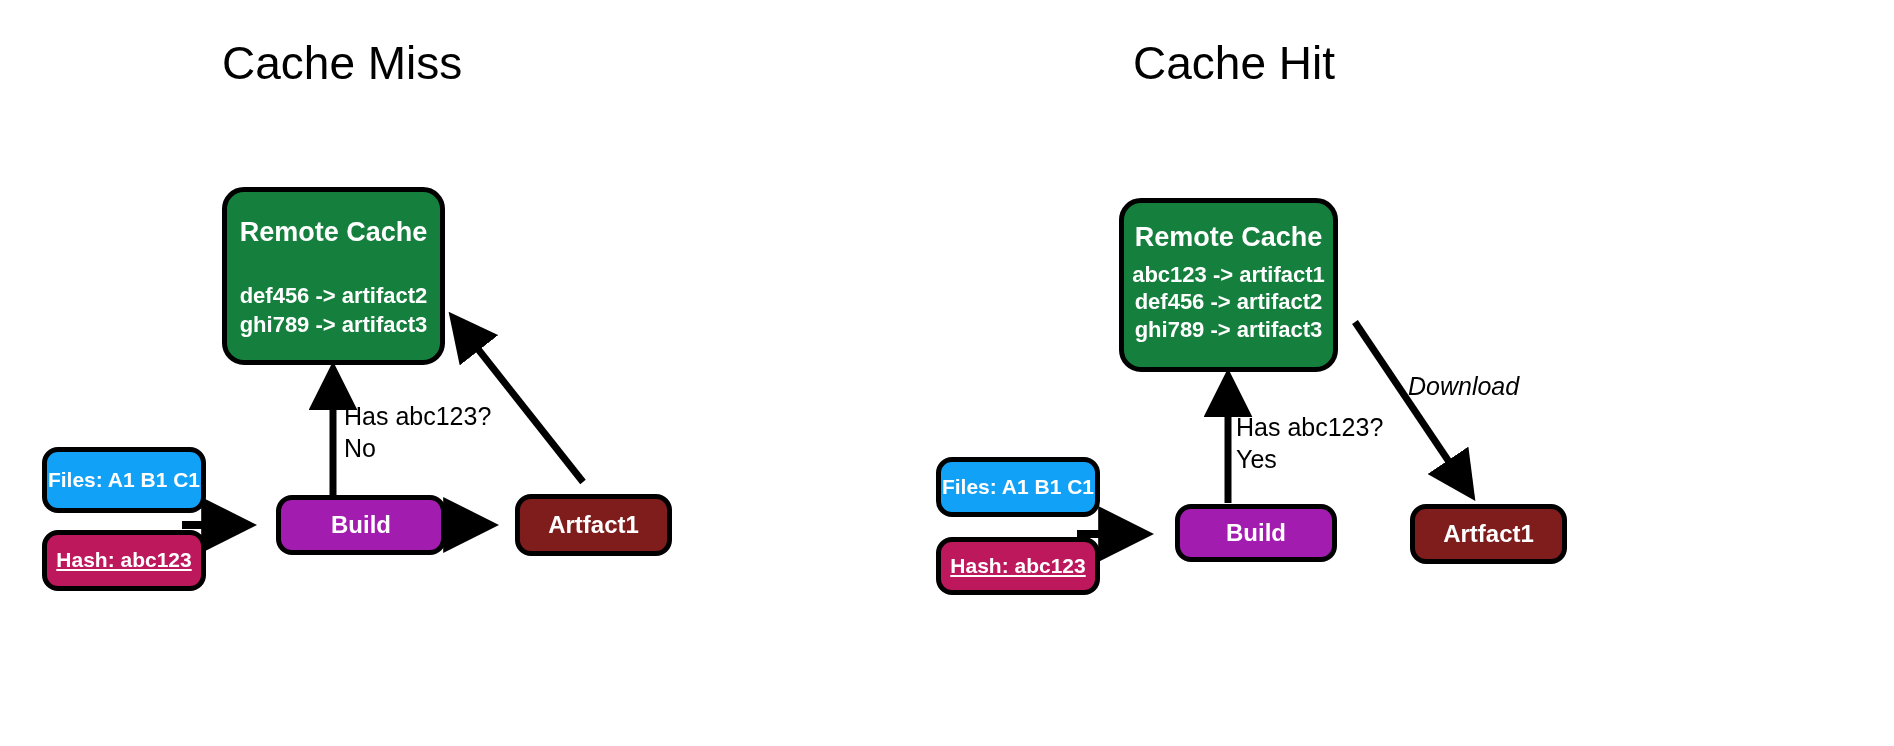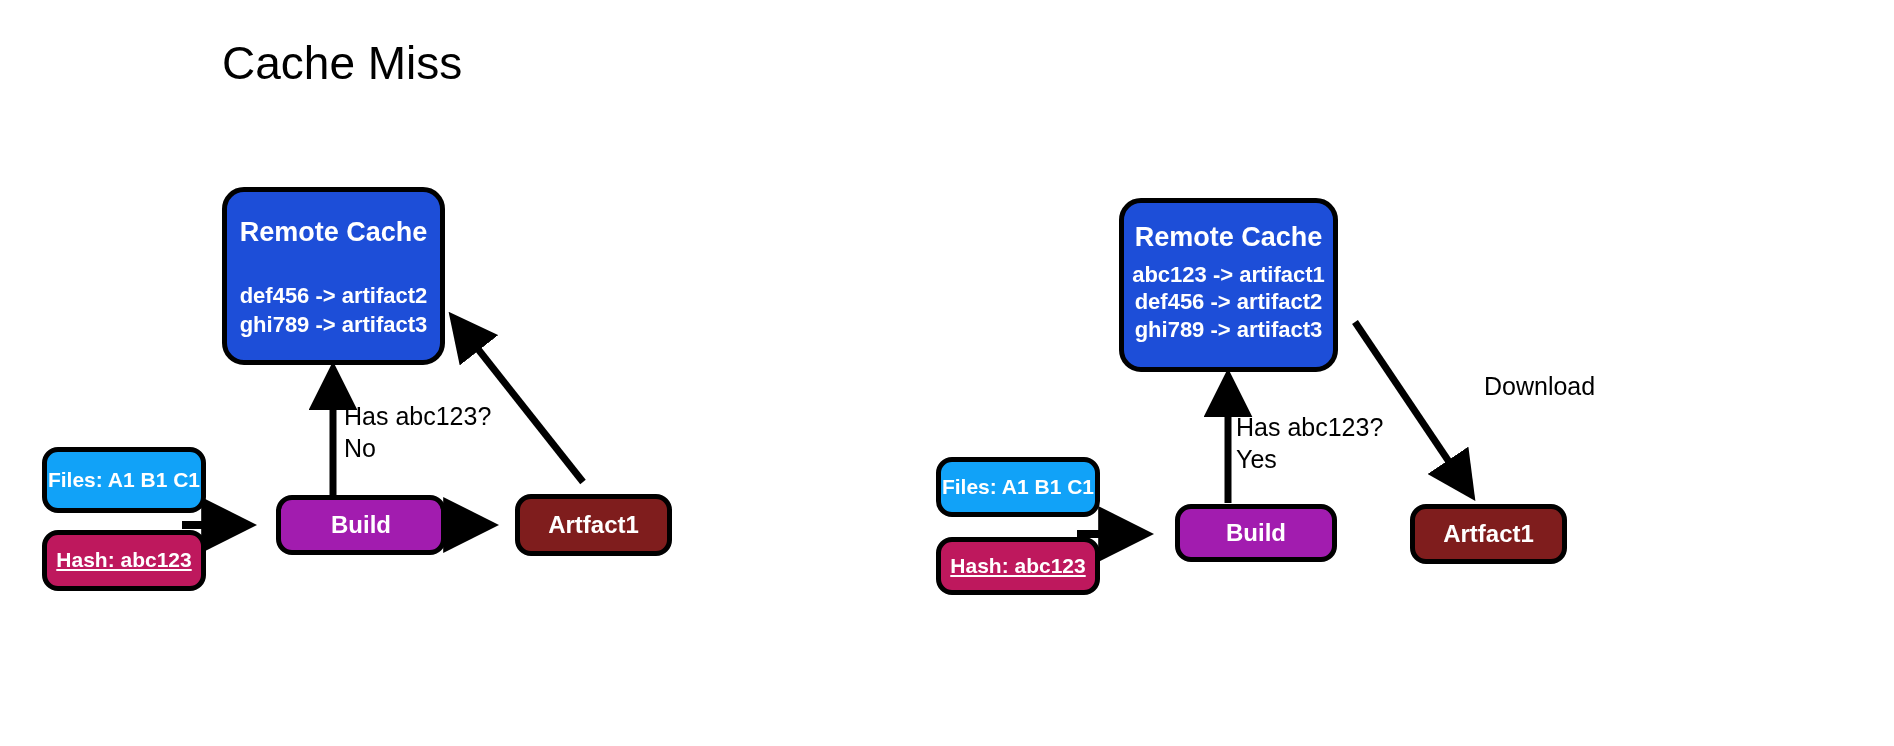--- a/index.html
+++ b/index.html
@@ -16,21 +16,21 @@
          white-space:nowrap;font-weight:400;}
 
   .node{position:absolute;box-sizing:border-box;border:5px solid #000;
         display:flex;flex-direction:column;align-items:center;
         justify-content:center;color:#ffffff;font-weight:bold;
         text-align:center;line-height:1.25;}
 
   .node.rounded-lg{border-radius:22px;}
   .node.rounded-sm{border-radius:16px;margin-left:28px;}
 
-  .cache{background:#1d4ed8;}
+  .cache{background:#15803d;}
   .cache .cache-title{font-size:27px;font-weight:bold;margin-bottom:2px;}
   .cache .cache-entry{font-size:22px;font-weight:bold;}
 
   .files{background:#11a2f8;font-size:21px;}
   .hash{background:#be185d;font-size:21px;text-decoration:underline;}
   .build{background:#a21caf;font-size:24px;}
   .artifact{background:#7f1d1d;font-size:24px;}
 
   .edge-label{position:absolute;color:#000;font-size:25px;font-weight:400;
               line-height:1.28;white-space:pre;}
@@ -94,20 +94,21 @@
   </div>
 
   <div class="node artifact rounded-sm" style="left:487px;top:494px;width:157px;height:62px;">
     <span>Artfact1</span>
   </div>
 
   <div class="edge-label" style="left:344px;top:400px;">Has abc123?
 No</div>
 
 
+  <div class="title" style="left:1133px;top:36px;">Cache Hit</div>
 
   <div class="node cache hit-cache rounded-lg" style="left:1119px;top:198px;width:219px;height:174px;">
     <div class="cache-title">Remote Cache</div>
     <div class="cache-entry">abc123 -&gt; artifact1</div>
     <div class="cache-entry">def456 -&gt; artifact2</div>
     <div class="cache-entry">ghi789 -&gt; artifact3</div>
   </div>
 
   <div class="node files rounded-sm" style="left:908px;top:457px;width:164px;height:60px;">
     <span>Files: A1  B1  C1</span>
@@ -121,15 +122,15 @@
     <span>Build</span>
   </div>
 
   <div class="node artifact rounded-sm" style="left:1382px;top:504px;width:157px;height:60px;">
     <span>Artfact1</span>
   </div>
 
   <div class="edge-label" style="left:1236px;top:411px;">Has abc123?
 Yes</div>
 
-  <div class="edge-label" style="left:1484px;top:370px;">Download</div>
+  <div class="edge-label" style="left:1408px;top:370px;font-style:italic;">Download</div>
 
 </div>
 
 </body></html>

